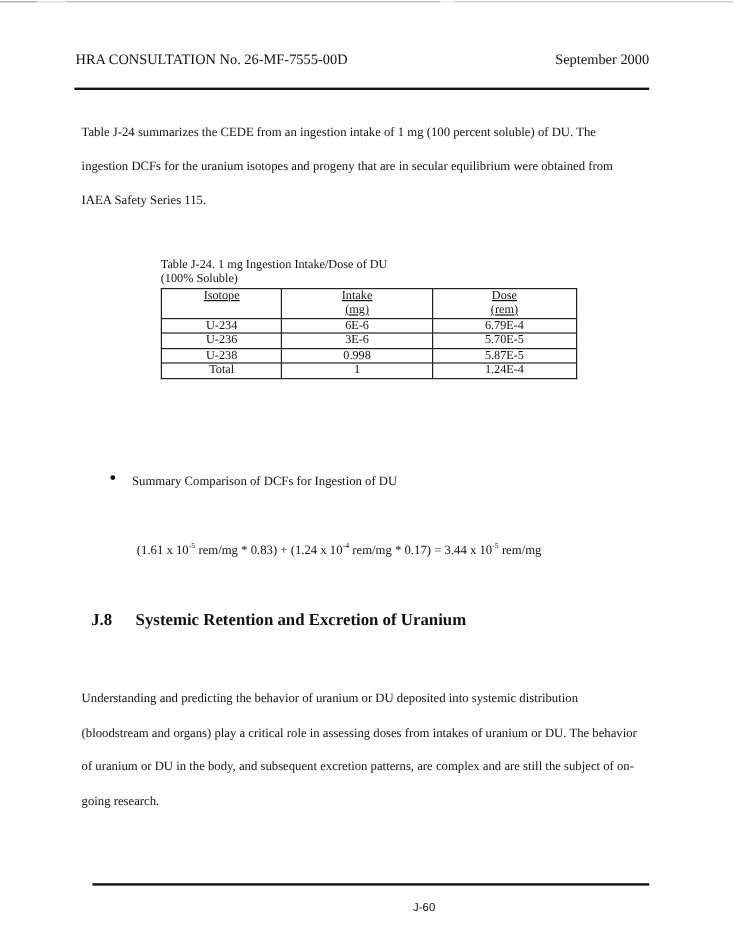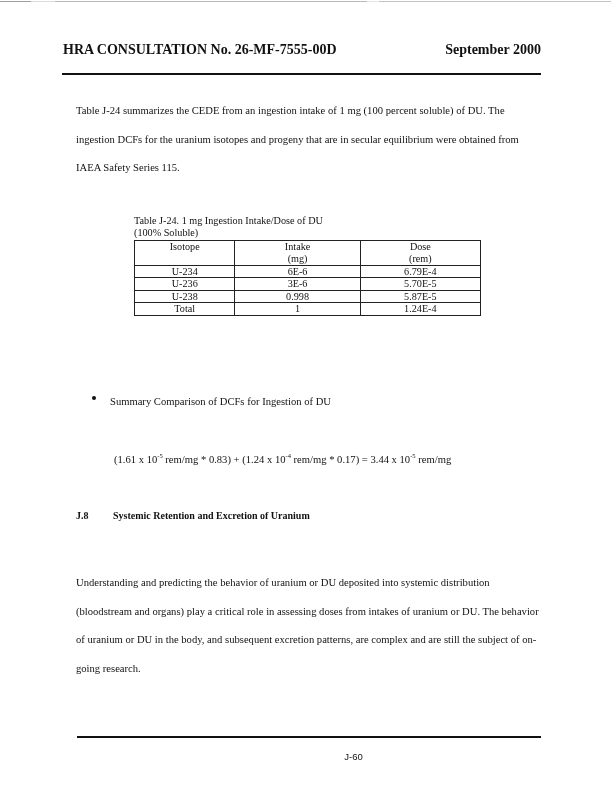--- a/index.html
+++ b/index.html
@@ -9,60 +9,60 @@
       color: #111111;
     }
     .scan-edge {
       position: absolute; left: 0; top: 1px; width: 611px; height: 1px;
       background: linear-gradient(to right, #777 0 5%, #ccc 5% 9%, #999 9% 60%, #ddd 60% 62%, #aaa 62% 100%);
       opacity: 0.7;
     }
     .header {
       position: absolute; left: 63px; top: 42px; width: 478px;
       display: flex; justify-content: space-between; align-items: flex-end;
-      font-weight: bold; font-size: 14px;
+      font-weight: normal; font-size: 12px;
     }
     .rule {
       position: absolute; left: 62px; width: 479px; height: 2px; background: #111;
     }
     .rule.top { top: 73px; }
     .rule.bottom { top: 736px; left: 77px; width: 464px; height: 2px; }
     .para {
-      position: absolute; left: 76px; width: 470px;
+      position: absolute; left: 68px; width: 470px;
       font-size: 10.6px; line-height: 28.5px;
     }
     .para.p1 { top: 97px; }
     .para.p2 { top: 569px; }
     .caption {
       position: absolute; left: 134px; width: 346px; top: 215px;
       text-align: left; font-size: 10.2px; line-height: 11.5px;
     }
     table.data {
       position: absolute; left: 134px; top: 240px; width: 347px;
       border-collapse: collapse; font-size: 10.2px;
     }
     table.data td, table.data th {
       border: 1px solid #222; text-align: center; font-weight: normal;
       padding: 0; line-height: 11.5px; height: 11.5px;
     }
-    table.data th { vertical-align: top; line-height: 11.8px; }
+    table.data th { vertical-align: top; line-height: 11.8px; text-decoration: underline; }
     .col-iso { width: 100px; }
     .col-int { width: 125px; }
     .col-dose { width: 120px; }
     .bullet {
       position: absolute; left: 92px; top: 396px; font-size: 10.6px;
       display: flex; align-items: flex-start;
     }
     .bullet .dot { width: 4px; height: 4px; border-radius: 50%; background: #111; margin-right: 14px; }
     .equation {
       position: absolute; left: 114px; top: 452px; font-size: 10.6px; white-space: nowrap;
     }
     .equation sup { font-size: 6.5px; vertical-align: 5px; }
     .section-heading {
-      position: absolute; left: 76px; top: 510px; font-weight: bold; font-size: 10px;
+      position: absolute; left: 76px; top: 510px; font-weight: bold; font-size: 14px;
       display: flex;
     }
     .section-heading .num { width: 37px; }
     .page-num {
       position: absolute; left: 0; width: 611px; top: 751px; text-align: center;
       font-family: "Liberation Sans", "DejaVu Sans", sans-serif; font-size: 9.5px; margin-left: 48px;
     }
   </style>
 </head>
 <body>

